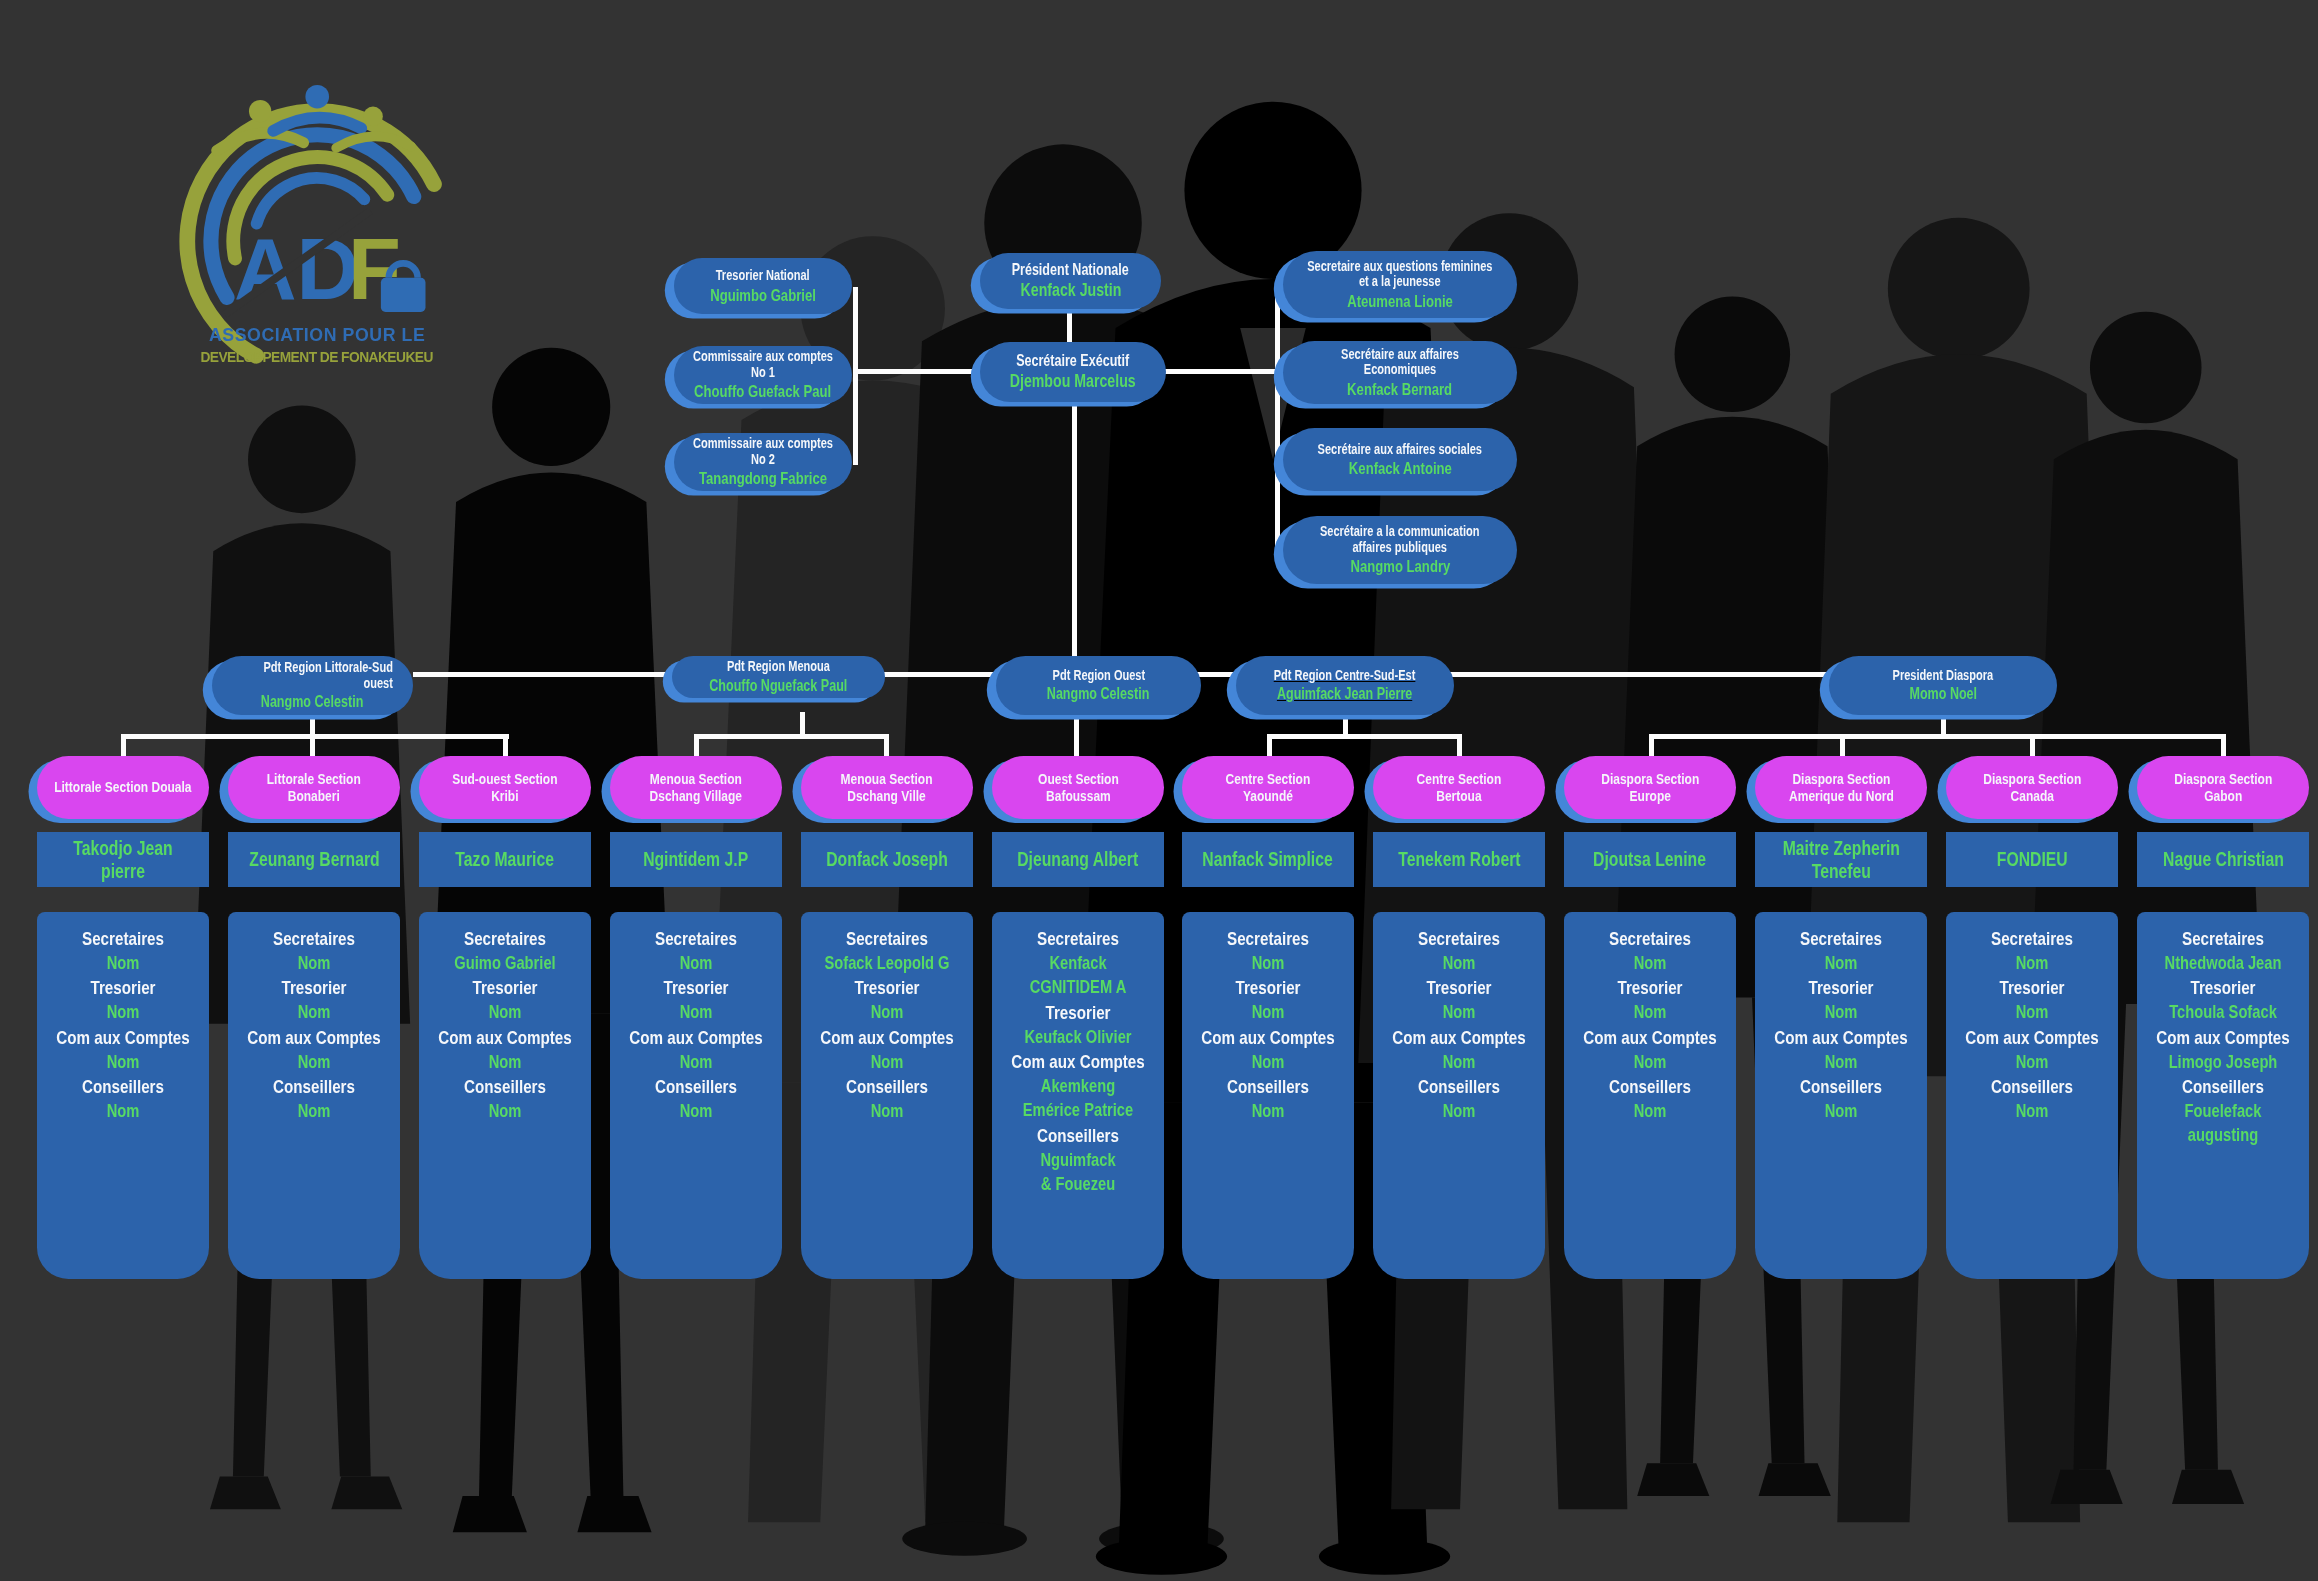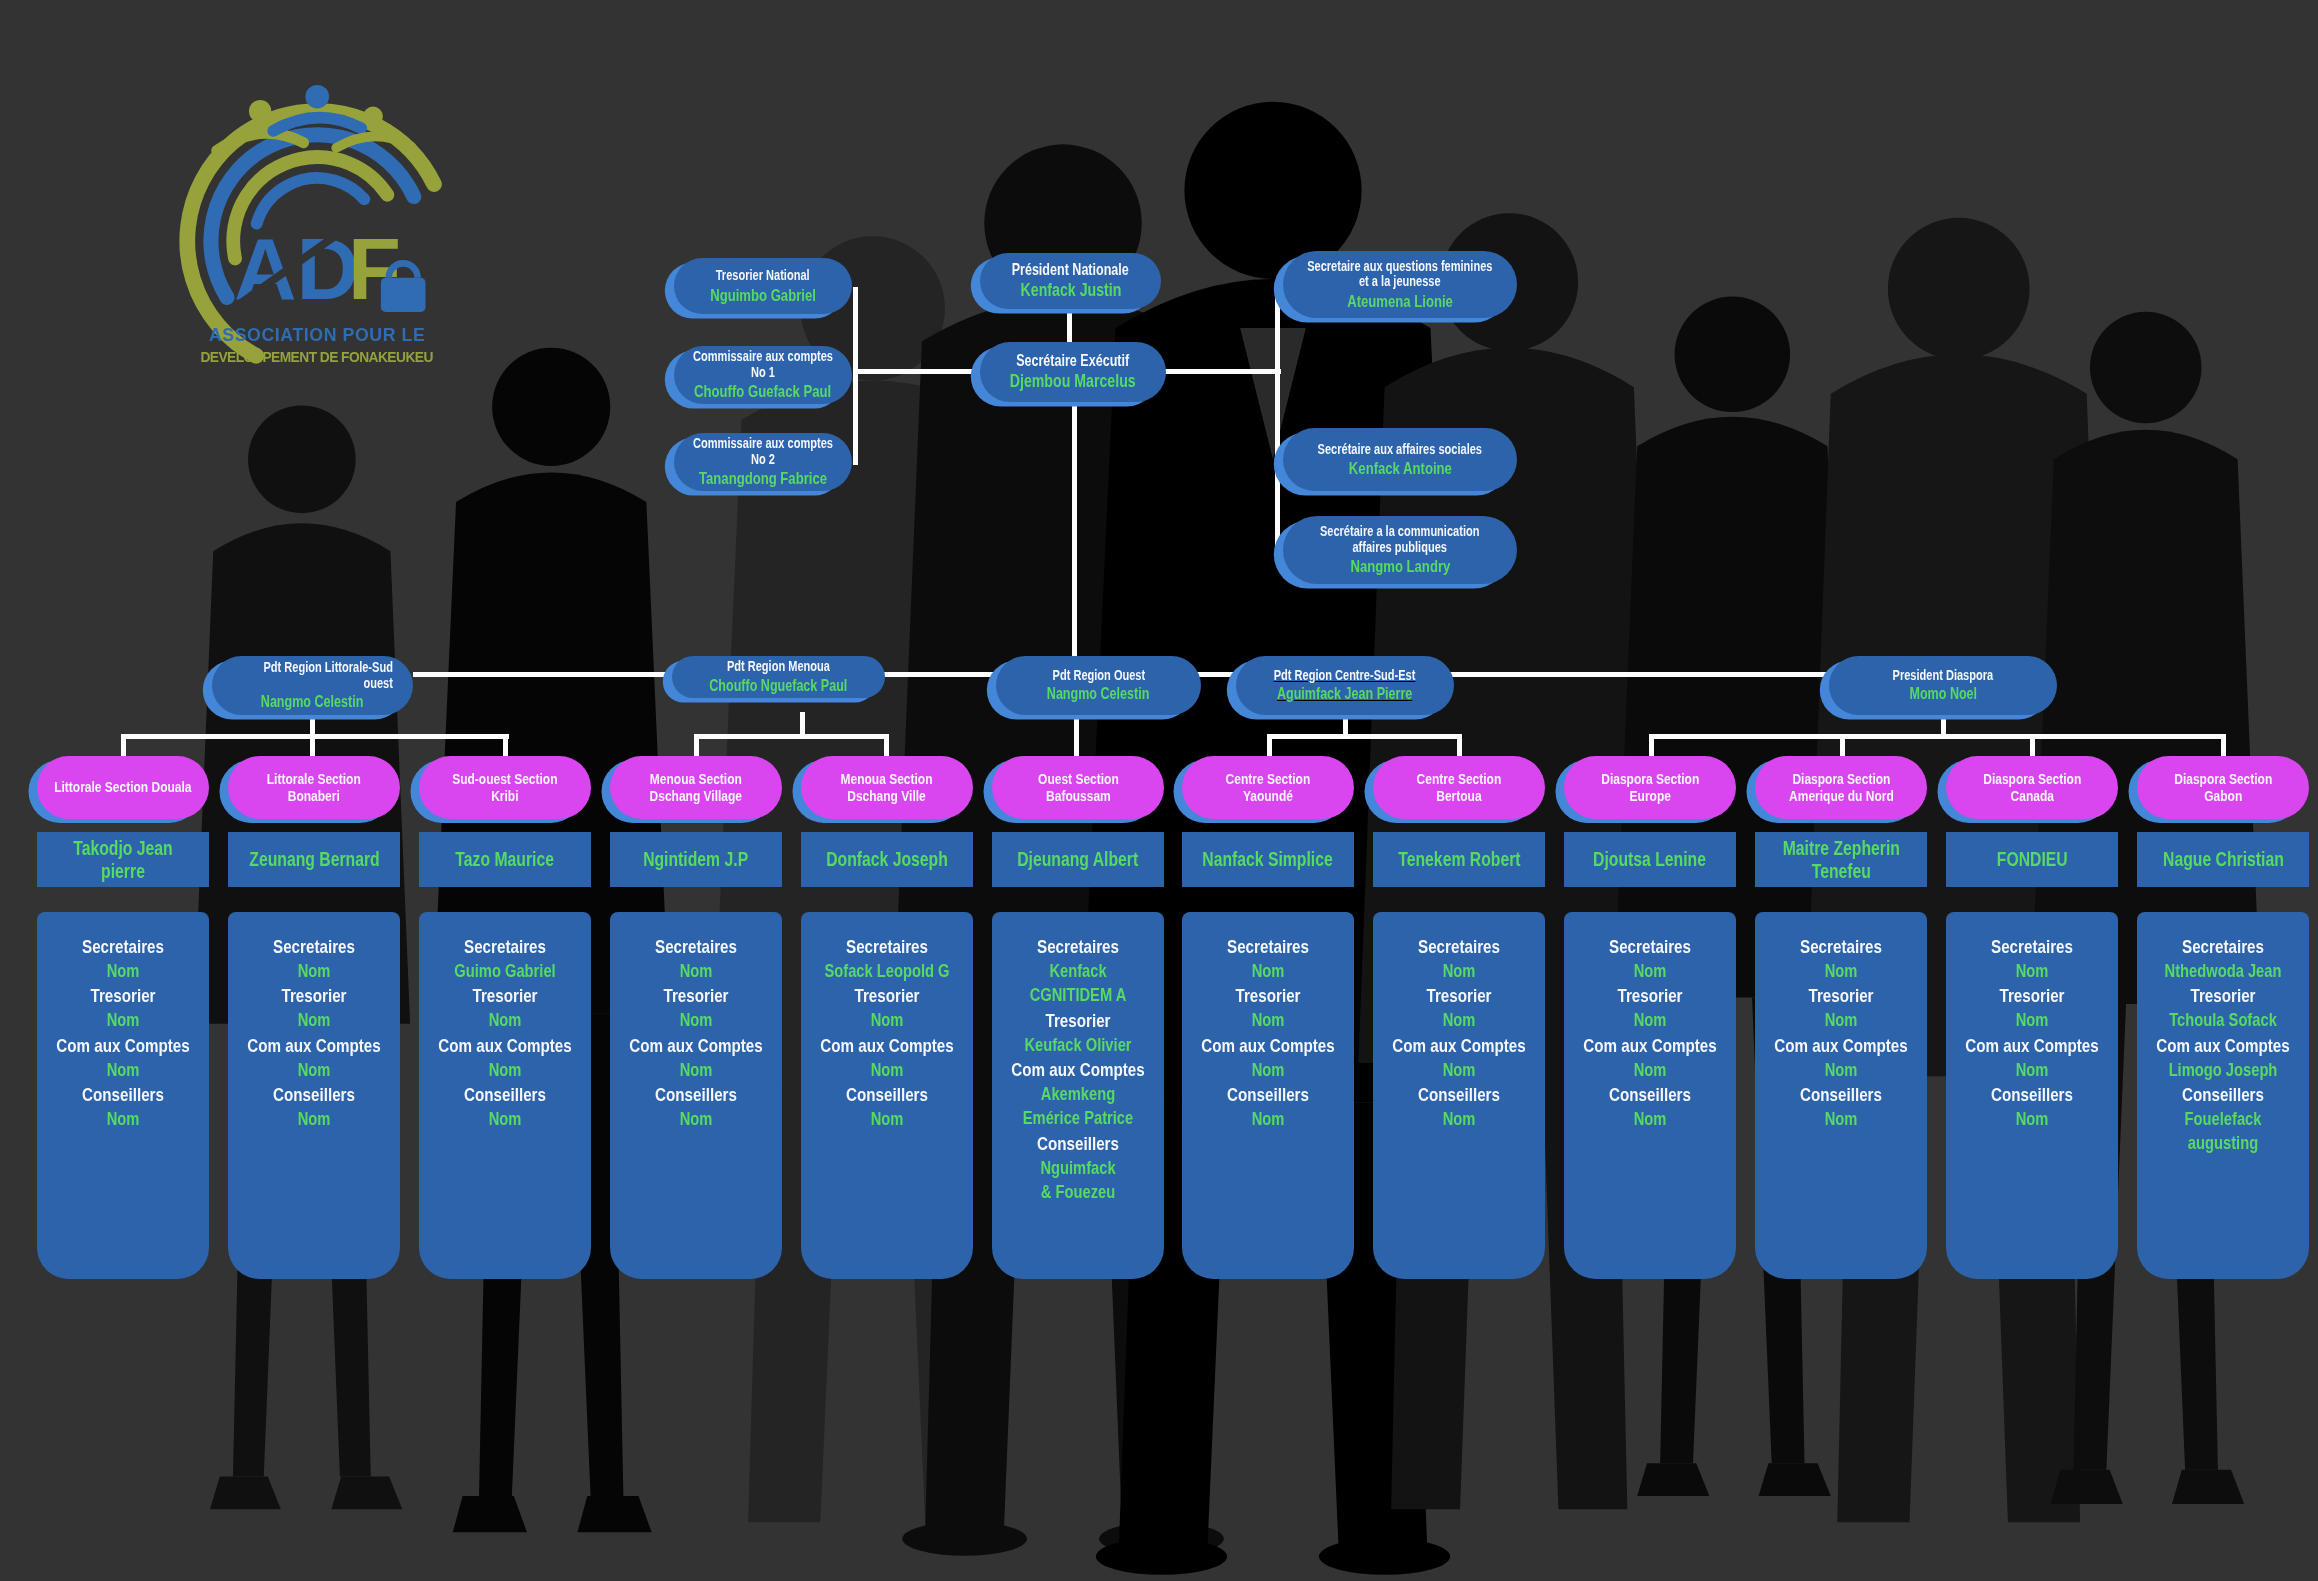--- a/index.html
+++ b/index.html
@@ -26,21 +26,21 @@
   
   .col{position:absolute;top:756px;width:172px;height:525px;z-index:2;}
   .section-pill{position:absolute;left:0;top:0;width:100%;height:63px;border-radius:31.5px;
         background:#d946ef;display:flex;align-items:center;justify-content:center;text-align:center;
         box-shadow:-8.5px 3.9px 0 0 #4486d8;}
   .sec-title{color:#f5f7fa;font-size:15px;}
   .namebox{position:absolute;left:0;top:76px;width:100%;height:55px;background:#2c63ab;
         display:flex;align-items:center;justify-content:center;text-align:center;}
   .name-green{color:#57da63;font-size:19.7px;}
   .card{position:absolute;left:0;top:156px;width:100%;height:367px;background:#2c63ab;
-        border-radius:7.9px 7.9px 31.5px 31.5px;padding-top:22px;box-sizing:border-box;text-align:center;}
+        border-radius:7.9px 7.9px 31.5px 31.5px;padding-top:14px;box-sizing:border-box;text-align:center;}
   .role{color:#f5f7fa;font-size:19px;line-height:1.32;}
   .holder{color:#57da63;font-size:18.4px;line-height:1.32;}
 </style>
 </head>
 <body>
 
 <div id="stage">
 
   <svg id="silhouettes" viewBox="0 0 3534 2410" preserveAspectRatio="none">
 
@@ -187,20 +187,24 @@
   </div>
   <div class="pill big" style="left:980px;top:342px;width:186px;height:60px;">
     <span class="cond p-title">Secrétaire Exécutif</span>
     <span class="cond p-name">Djembou Marcelus</span>
   </div>
   <div class="pill" style="left:1283px;top:251px;width:234px;height:67px;">
     <span class="cond p-title">Secretaire aux questions feminines
 et a la jeunesse</span>
     <span class="cond p-name">Ateumena Lionie</span>
   </div>
+  <div class="pill" style="left:1283px;top:341px;width:234px;height:63px;">
+    <span class="cond p-title">Secrétaire aux affaires Economiques</span>
+    <span class="cond p-name">Kenfack Bernard</span>
+  </div>
   <div class="pill" style="left:1283px;top:428px;width:234px;height:63px;">
     <span class="cond p-title">Secrétaire aux affaires sociales</span>
     <span class="cond p-name">Kenfack Antoine</span>
   </div>
   <div class="pill" style="left:1283px;top:516px;width:234px;height:68px;">
     <span class="cond p-title">Secrétaire a la communication
 affaires publiques</span>
     <span class="cond p-name">Nangmo Landry</span>
   </div>
 

